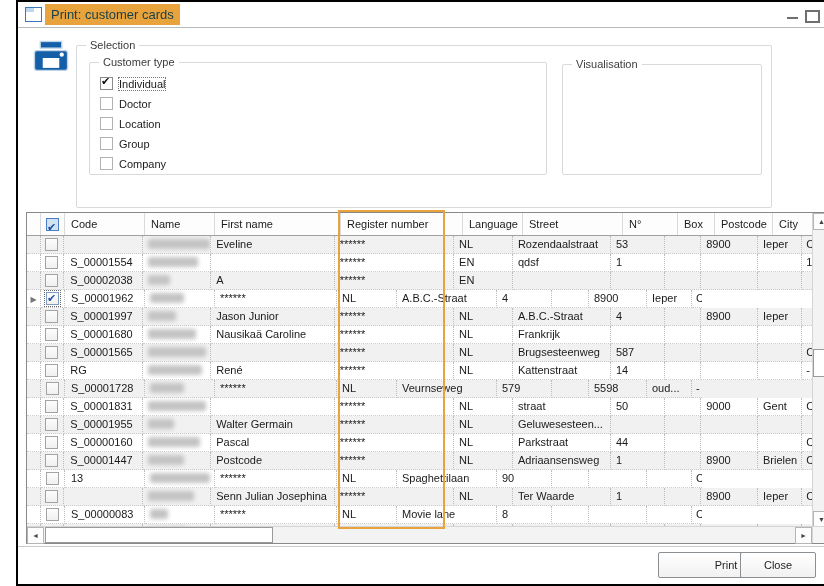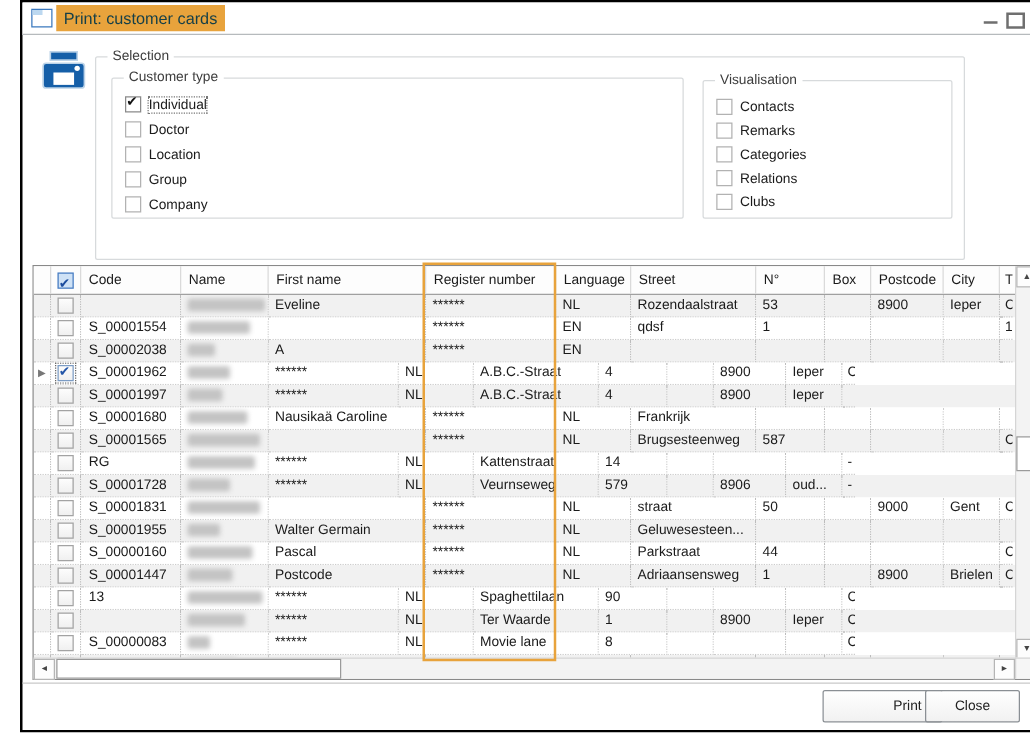--- a/index.html
+++ b/index.html
@@ -44,21 +44,21 @@
   .grid { position: absolute; left: 8px; top: 210px; width: 804px; height: 332px; border: 1px solid #898989; background: #fff; }
   .grid-header { display: flex; height: 23px; background: #fdfdfd; border-bottom: 1px solid #a0a0a0; }
   .h-cell { height: 100%; line-height: 22px; padding-left: 6px; border-right: 1px solid #dadada; overflow: hidden; white-space: nowrap; }
   .grid-body { width: 785px; height: 292px; overflow: hidden; }
   .grid-row { display: flex; height: 18px; background: #fff; }
   .grid-row:nth-child(odd) { background: #f1f1f1; }
   .cell { height: 100%; line-height: 16px; padding-left: 5px; border-right: 1px dotted #bcbcbc; border-bottom: 1px dotted #cccccc; overflow: hidden; white-space: nowrap; }
   .w-gutter { width: 14px; padding-left: 0; text-align: center; }
   .w-cb { width: 24px; padding-left: 0; display: flex; align-items: center; justify-content: center; }
   .w-code { width: 80px; padding-left: 6px; } .w-name { width: 70px; } .w-first { width: 126px; }
-  .w-reg { width: 104px; } .w-lang { width: 60px; } .w-street { width: 100px; } .w-nr { width: 55px; }
+  .w-reg { width: 122px; } .w-lang { width: 60px; } .w-street { width: 100px; } .w-nr { width: 55px; }
   .w-box { width: 37px; } .w-pc { width: 58px; } .w-city { width: 45px; } .w-extra { width: 10px; padding-left: 4px; border-right: none; }
   .grid .cbx { border-color: #a3a3a3; background: linear-gradient(#fdfdfd,#f0f0f0); }
   .grid-row .tick { color: #2456a8; top: -3px; }
   .grid-row.checked .tick { display: block; }
   .grid-row.active .cbx { outline: 1px dotted #666; outline-offset: 1px; border-color: #7c9cc4; }
   .hdr-cb { border-color: #4a7ec2 !important; background: #cfe2f6 !important; }
   .hdr-cb .tick { display: block; color: #1b4c9e; }
   .row-arrow { display: none; font-size: 8px; color: #777; line-height: 17px; }
   .grid-row.active .row-arrow { display: inline; }
   .redact { display: inline-block; height: 10px; margin-top: 3px; background: #c3c3c3; border-radius: 2px; filter: blur(2px); }
@@ -129,42 +129,20 @@
   </div>
           <div class="cb-item">
     <span class="cbx"></span>
     <span class="cb-label">Company</span>
   </div>
         </div>
     </div>
 
     <div class="groupbox" id="gb-vis">
       <span class="gb-label">Visualisation</span>
-      <div class="cb-col" id="vis-options">
-          <div class="cb-item">
-    <span class="cbx"></span>
-    <span class="cb-label">Contacts</span>
-  </div>
-          <div class="cb-item">
-    <span class="cbx"></span>
-    <span class="cb-label">Remarks</span>
-  </div>
-          <div class="cb-item">
-    <span class="cbx"></span>
-    <span class="cb-label">Categories</span>
-  </div>
-          <div class="cb-item">
-    <span class="cbx"></span>
-    <span class="cb-label">Relations</span>
-  </div>
-          <div class="cb-item">
-    <span class="cbx"></span>
-    <span class="cb-label">Clubs</span>
-  </div>
-        </div>
     </div>
 
     <span class="cg-label">Customer group</span>
     <input class="cg-field1" value="" style="">
     <input class="cg-field2" value="" style="">
     <div class="btn browse-btn">...</div>
     <div class="btn search-btn">Search</div>
   </div>
 
   <div class="grid">
@@ -258,20 +236,21 @@
     <div class="cell w-city c-city">Ieper</div>
     <div class="cell w-extra c-extra">C</div>
   </div>
         <div class="grid-row">
     <div class="cell w-gutter"></div>
     <div class="cell w-cb">
             <span class="cbx"></span>
           </div>
     <div class="cell w-code c-code">S_00001997</div>
     <div class="cell w-name c-name"><span class="redact" style="width: 28px;"></span></div>
+    <div class="cell w-first c-first">Jason Junior</div>
     <div class="cell w-reg c-reg">******</div>
     <div class="cell w-lang c-lang">NL</div>
     <div class="cell w-street c-street">A.B.C.-Straat</div>
     <div class="cell w-nr c-nr">4</div>
     <div class="cell w-box c-box"></div>
     <div class="cell w-pc c-pc">8900</div>
     <div class="cell w-city c-city">Ieper</div>
     <div class="cell w-extra c-extra"></div>
   </div>
         <div class="grid-row">
@@ -308,20 +287,21 @@
     <div class="cell w-city c-city"></div>
     <div class="cell w-extra c-extra">C</div>
   </div>
         <div class="grid-row">
     <div class="cell w-gutter"></div>
     <div class="cell w-cb">
             <span class="cbx"></span>
           </div>
     <div class="cell w-code c-code">RG</div>
     <div class="cell w-name c-name"><span class="redact" style="width: 54px;"></span></div>
+    <div class="cell w-first c-first">René</div>
     <div class="cell w-reg c-reg">******</div>
     <div class="cell w-lang c-lang">NL</div>
     <div class="cell w-street c-street">Kattenstraat</div>
     <div class="cell w-nr c-nr">14</div>
     <div class="cell w-box c-box"></div>
     <div class="cell w-pc c-pc"></div>
     <div class="cell w-city c-city"></div>
     <div class="cell w-extra c-extra">-</div>
   </div>
         <div class="grid-row">
@@ -329,21 +309,21 @@
     <div class="cell w-cb">
             <span class="cbx"></span>
           </div>
     <div class="cell w-code c-code">S_00001728</div>
     <div class="cell w-name c-name"><span class="redact" style="width: 34px;"></span></div>
     <div class="cell w-reg c-reg">******</div>
     <div class="cell w-lang c-lang">NL</div>
     <div class="cell w-street c-street">Veurnseweg</div>
     <div class="cell w-nr c-nr">579</div>
     <div class="cell w-box c-box"></div>
-    <div class="cell w-pc c-pc">8906</div>
+    <div class="cell w-pc c-pc">5598</div>
     <div class="cell w-city c-city">oud...</div>
     <div class="cell w-extra c-extra">-</div>
   </div>
         <div class="grid-row">
     <div class="cell w-gutter"></div>
     <div class="cell w-cb">
             <span class="cbx"></span>
           </div>
     <div class="cell w-code c-code">S_00001831</div>
     <div class="cell w-name c-name"><span class="redact" style="width: 58px;"></span></div>
@@ -424,20 +404,21 @@
     <div class="cell w-city c-city"></div>
     <div class="cell w-extra c-extra">C</div>
   </div>
         <div class="grid-row">
     <div class="cell w-gutter"></div>
     <div class="cell w-cb">
             <span class="cbx"></span>
           </div>
     <div class="cell w-code c-code"></div>
     <div class="cell w-name c-name"><span class="redact" style="width: 46px;"></span></div>
+    <div class="cell w-first c-first">Senn Julian Josephina</div>
     <div class="cell w-reg c-reg">******</div>
     <div class="cell w-lang c-lang">NL</div>
     <div class="cell w-street c-street">Ter Waarde</div>
     <div class="cell w-nr c-nr">1</div>
     <div class="cell w-box c-box"></div>
     <div class="cell w-pc c-pc">8900</div>
     <div class="cell w-city c-city">Ieper</div>
     <div class="cell w-extra c-extra">C</div>
   </div>
         <div class="grid-row">

